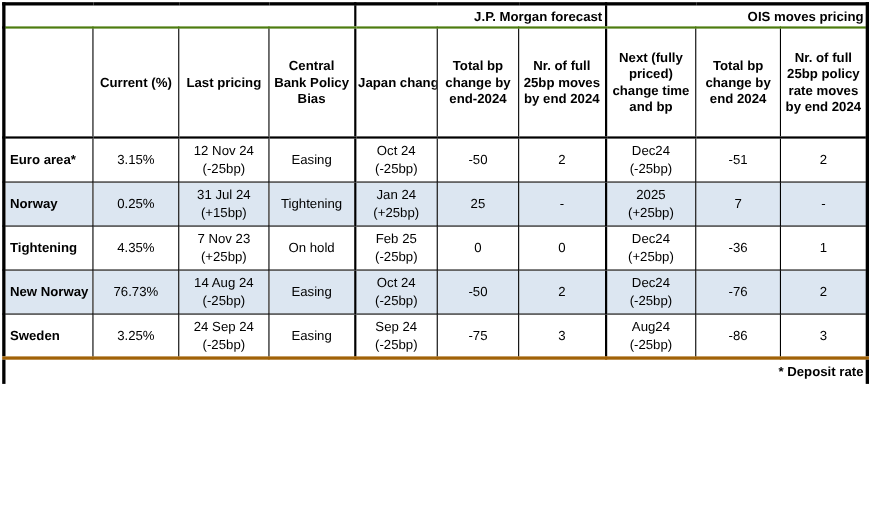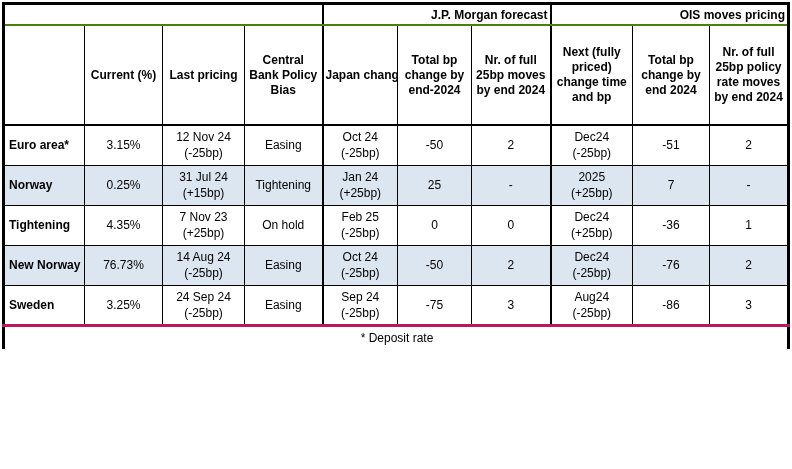--- a/index.html
+++ b/index.html
@@ -34,25 +34,25 @@
   tr.band1 td { height: 19px; border-bottom: 2px solid #4d7c0f; text-align: right; }
   tr.band2 td { height: 98px; line-height: 15px; border-bottom: 2px solid #000; }
   tbody tr { height: 40px; }
   tbody td { line-height: 16px; }
   tbody tr:nth-child(even) { background: var(--stripe, #dce6f1); }
   td.country { text-align: left; font-weight: bold; padding-left: 4px; }
   .sec-l { border-left: 2px solid #000; }
   .two span { display: block; line-height: 16px; }
   .nowrap { white-space: nowrap; }
   tfoot td.footnote {
-    border-top: 3px solid #be185d;
+    border-top: 3px solid #a16207;
     border-bottom: 0;
     background: #fff;
-    text-align: center;
-    font-weight: normal;
+    text-align: right;
+    font-weight: bold;
     height: 22px;
     padding-left: 4px;
     vertical-align: middle;
   }
 </style>
 </head>
 <body>
 
 <div class="wrap">
 <table>

